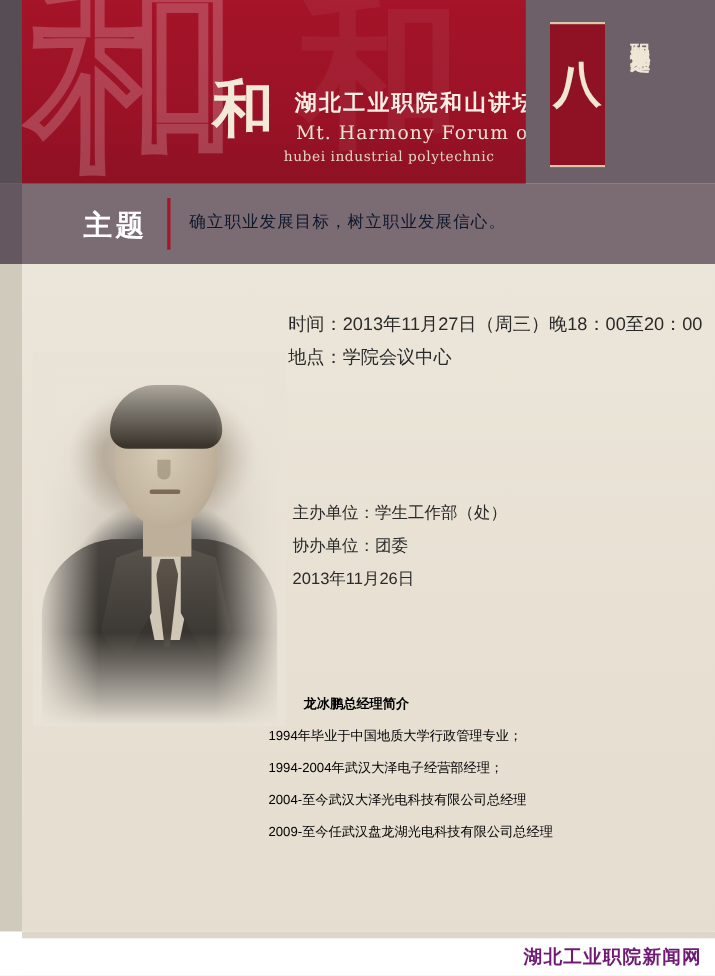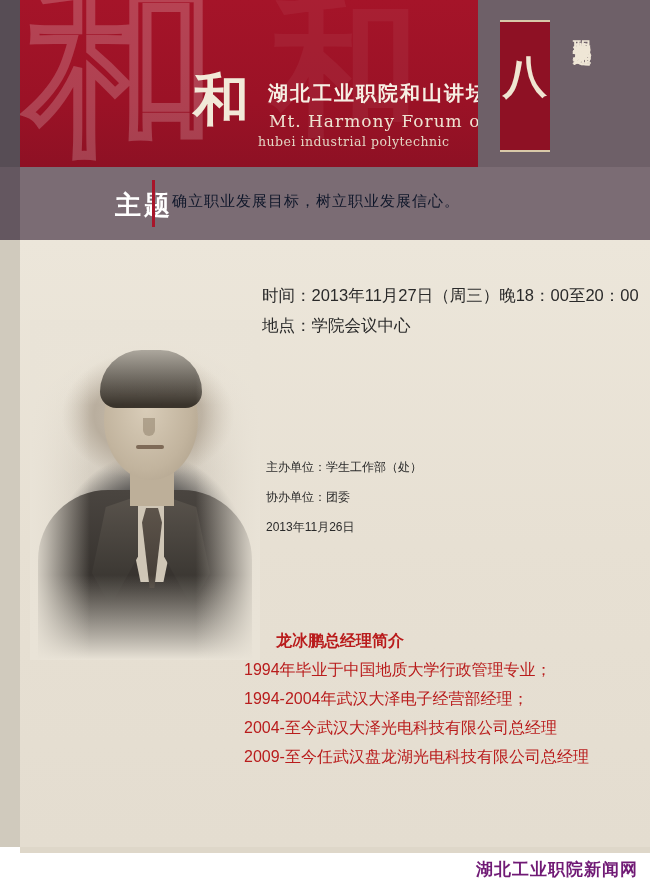--- a/index.html
+++ b/index.html
@@ -164,21 +164,20 @@
     background: #6b5d66;
   }
   .theme-label {
     position: absolute;
     left: 76px;
     top: 188px;
     font-size: 26px;
     font-weight: bold;
     color: #ffffff;
     letter-spacing: 3px;
-    margin-left: 39px;
   }
   .theme-sep {
     position: absolute;
     left: 152px;
     top: 180px;
     width: 3px;
     height: 47px;
     background: #a8152a;
   }
   .theme-text {
@@ -324,31 +323,31 @@
     line-height: 30px;
   }
   .info-block .row { white-space: nowrap; }
 
   .org-block {
     position: absolute;
     left: 266px;
     top: 452px;
     width: 370px;
     color: #2a2a2a;
-    font-size: 12px;
+    font-size: 15px;
     line-height: 30px;
   }
 
   .bio-block {
     position: absolute;
     left: 244px;
     top: 626px;
     width: 400px;
-    color: #b91c1c;
-    font-size: 16px;
+    color: #000000;
+    font-size: 12px;
     line-height: 29px;
   }
   .bio-title {
     padding-left: 32px;
     font-weight: bold;
   }
 
   
   .footer {
     position: absolute;

